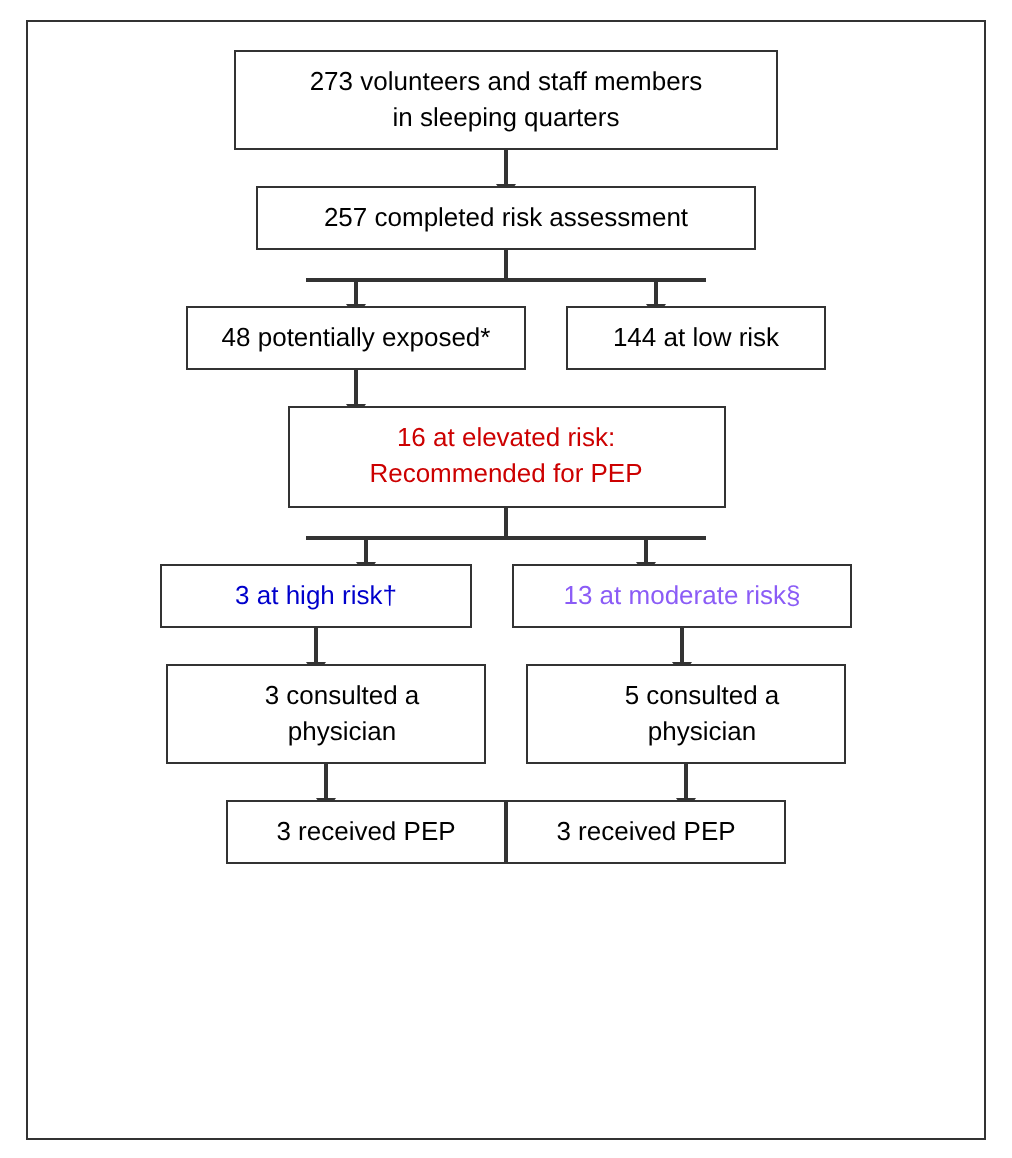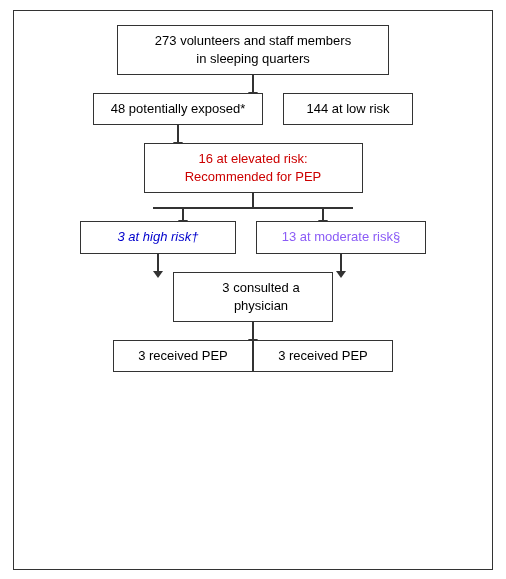--- a/index.html
+++ b/index.html
@@ -44,21 +44,20 @@
       border-color: #333;
     }
     .box-low {
       width: 130px;
     }
     .box-elevated {
       width: 190px;
     }
     .box-high {
       width: 156px;
-      font-style: italic;
     }
     .box-moderate {
       width: 170px;
     }
     .box-consult {
       width: 160px;
       padding-left: 28px;
     }
     .box-pep {
       width: 140px;
@@ -73,20 +72,44 @@
     <div class="box box-top">
       <span style="white-space:pre-line;">273 volunteers and staff members
 in sleeping quarters</span>
     </div>
 
     <div style="width:2px;height:18px;background:#333;position:relative;">
       <div style="position:absolute;bottom:-6px;left:-4px;border-left:5px solid transparent;border-right:5px solid transparent;border-top:7px solid #333;"></div>
     </div>
   </div>
 
+  <div style="display:flex;flex-direction:column;align-items:center;">
+    <div class="box box-middle" style="width:250px;">
+      <span>257 completed risk assessment</span>
+    </div>
+
+    <div style="width:2px;height:14px;background:#333;"></div>
+
+    <div style="display:flex;flex-direction:row;align-items:flex-start;width:300px;justify-content:center;position:relative;">
+
+      <div style="display:flex;flex-direction:column;align-items:center;width:150px;">
+        <div style="width:2px;height:14px;background:#333;position:relative;">
+          <div style="position:absolute;bottom:-6px;left:-4px;border-left:5px solid transparent;border-right:5px solid transparent;border-top:7px solid #333;"></div>
+        </div>
+      </div>
+
+      <div style="position:absolute;top:0;left:50px;width:200px;height:2px;background:#333;"></div>
+
+      <div style="display:flex;flex-direction:column;align-items:center;width:150px;">
+        <div style="width:2px;height:14px;background:#333;position:relative;">
+          <div style="position:absolute;bottom:-6px;left:-4px;border-left:5px solid transparent;border-right:5px solid transparent;border-top:7px solid #333;"></div>
+        </div>
+      </div>
+    </div>
+  </div>
 
   <div style="display:flex;flex-direction:row;align-items:flex-start;width:100%;justify-content:center;gap:20px;margin-top:0;">
     <div style="display:flex;flex-direction:column;align-items:center;">
       <div class="box box-exposed">
         <span>48 potentially exposed*</span>
       </div>
       <div style="width:2px;height:18px;background:#333;position:relative;">
         <div style="position:absolute;bottom:-6px;left:-4px;border-left:5px solid transparent;border-right:5px solid transparent;border-top:7px solid #333;"></div>
       </div>
     </div>
@@ -140,20 +163,28 @@
 
   <div style="display:flex;flex-direction:row;align-items:flex-start;width:100%;justify-content:center;gap:20px;">
     <div style="display:flex;flex-direction:column;align-items:center;">
       <div class="box box-consult">
         <span>3 consulted a physician</span>
       </div>
       <div style="width:2px;height:18px;background:#333;position:relative;">
         <div style="position:absolute;bottom:-6px;left:-4px;border-left:5px solid transparent;border-right:5px solid transparent;border-top:7px solid #333;"></div>
       </div>
     </div>
+    <div style="display:flex;flex-direction:column;align-items:center;">
+      <div class="box box-consult">
+        <span>5 consulted a physician</span>
+      </div>
+      <div style="width:2px;height:18px;background:#333;position:relative;">
+        <div style="position:absolute;bottom:-6px;left:-4px;border-left:5px solid transparent;border-right:5px solid transparent;border-top:7px solid #333;"></div>
+      </div>
+    </div>
   </div>
 
   <div style="display:flex;flex-direction:row;align-items:flex-start;width:100%;justify-content:center;">
     <div style="display:flex;flex-direction:column;align-items:center;">
       <div class="box box-pep">
         <span>3 received PEP</span>
       </div>
     </div>
     <div style="display:flex;flex-direction:column;align-items:center;">
       <div class="box box-pep">

